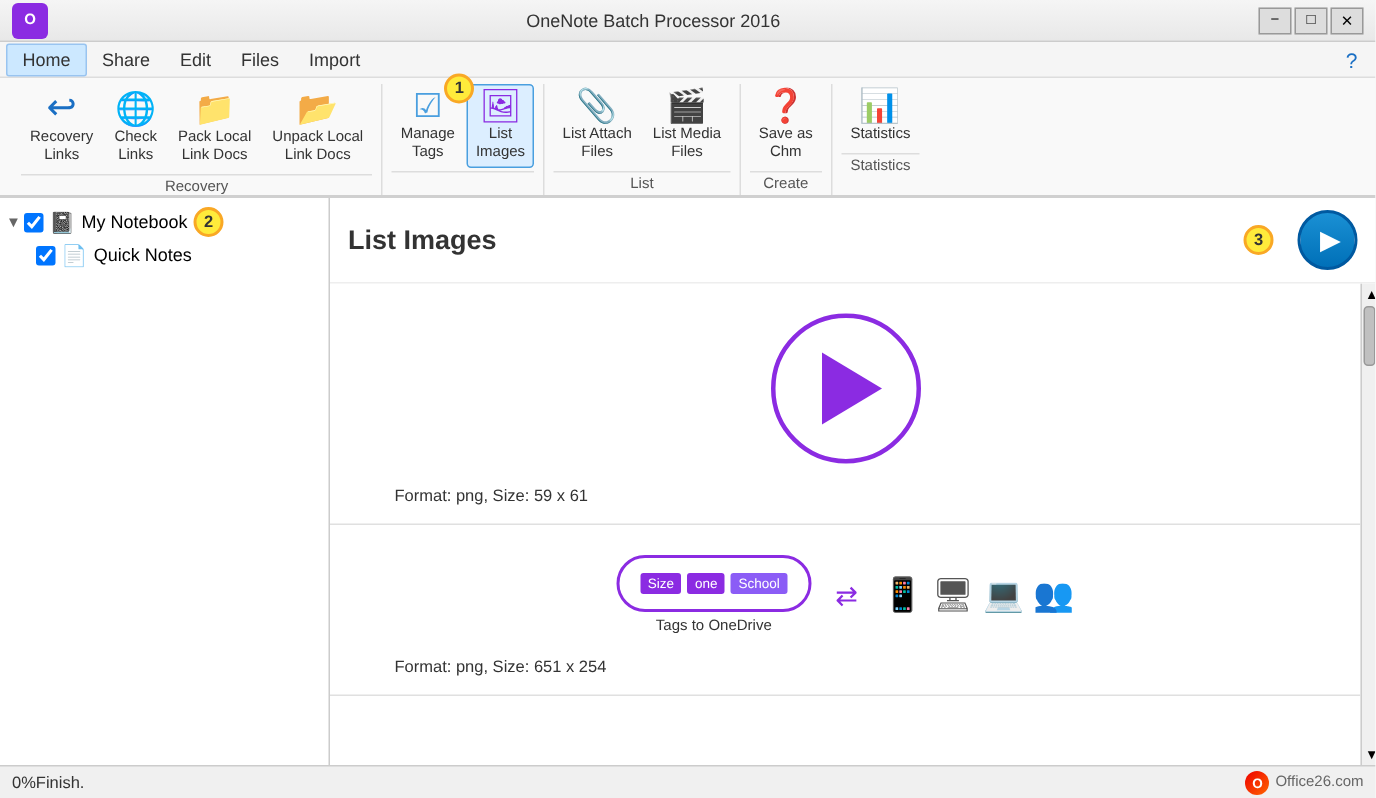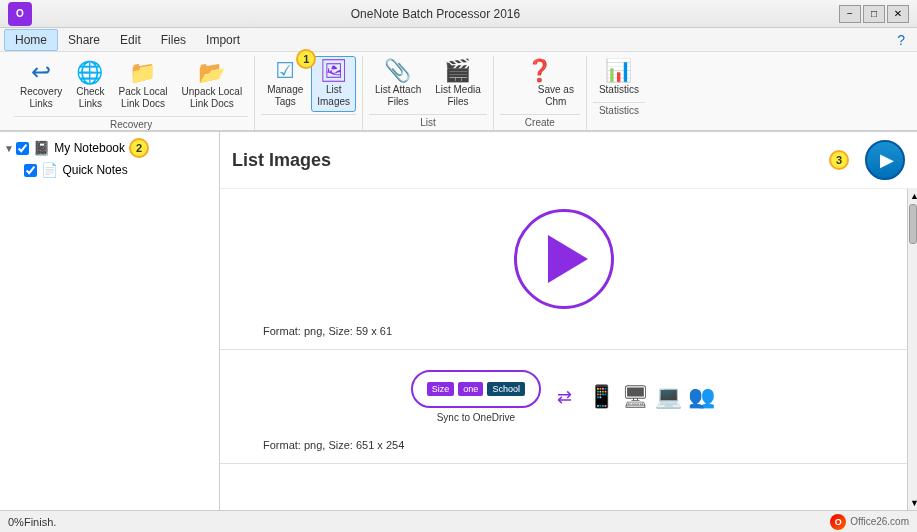--- a/index.html
+++ b/index.html
@@ -293,21 +293,21 @@
 Files</div>
       </div>
     </div>
     <div class="ribbon-group-label">List</div>
   </div>
 
   <div class="ribbon-group">
     <div class="ribbon-buttons">
       <div class="ribbon-btn">
         <div class="icon" style="font-size:22px; color:#e8a020;">❓</div>
-        <div class="label" style="white-space:pre-line;margin-left:32px;">Save as
+        <div class="label" style="white-space:pre-line;">Save as
 Chm</div>
       </div>
     </div>
     <div class="ribbon-group-label">Create</div>
   </div>
 
   <div class="ribbon-group" style="border-right:none;">
     <div class="ribbon-buttons">
       <div class="ribbon-btn">
         <div class="icon" style="font-size:22px; color:#555;">📊</div>
@@ -367,23 +367,23 @@
         </div>
 
         <div class="image-item">
           <div class="image-preview" style="width:100%;">
             <div style="display:flex; align-items:center; gap:16px; padding: 8px 0;">
 
               <div style="position:relative; display:flex; flex-direction:column; align-items:center;">
                 <div style="border: 2px solid #8b2be2; border-radius: 30px; padding: 10px 14px; display:flex; gap:4px; align-items:center; background:white;">
                   <span style="background:#8b2be2; color:white; font-size:9px; padding:2px 5px; border-radius:2px;">Size</span>
                   <span style="background:#8b2be2; color:white; font-size:9px; padding:2px 5px; border-radius:2px;">one</span>
-                  <span style="background:#0c4a6e; color:white; font-size:9px; padding:2px 5px; border-radius:2px;">School</span>
+                  <span style="background:#8b5cf6; color:white; font-size:9px; padding:2px 5px; border-radius:2px;">School</span>
                 </div>
-                <div style="font-size:10px; margin-top:4px; color:#333;">Sync to OneDrive</div>
+                <div style="font-size:10px; margin-top:4px; color:#333;">Tags to OneDrive</div>
               </div>
 
               <div style="font-size:18px; color:#8b2be2;">⇄</div>
 
               <div style="display:flex; gap:6px; align-items:flex-end; font-size:22px;">
                 <span style="color:#555;">📱</span>
                 <span style="color:#555;">🖥</span>
                 <span style="color:#555;">💻</span>
                 <span style="color:#555;">👥</span>
               </div>

